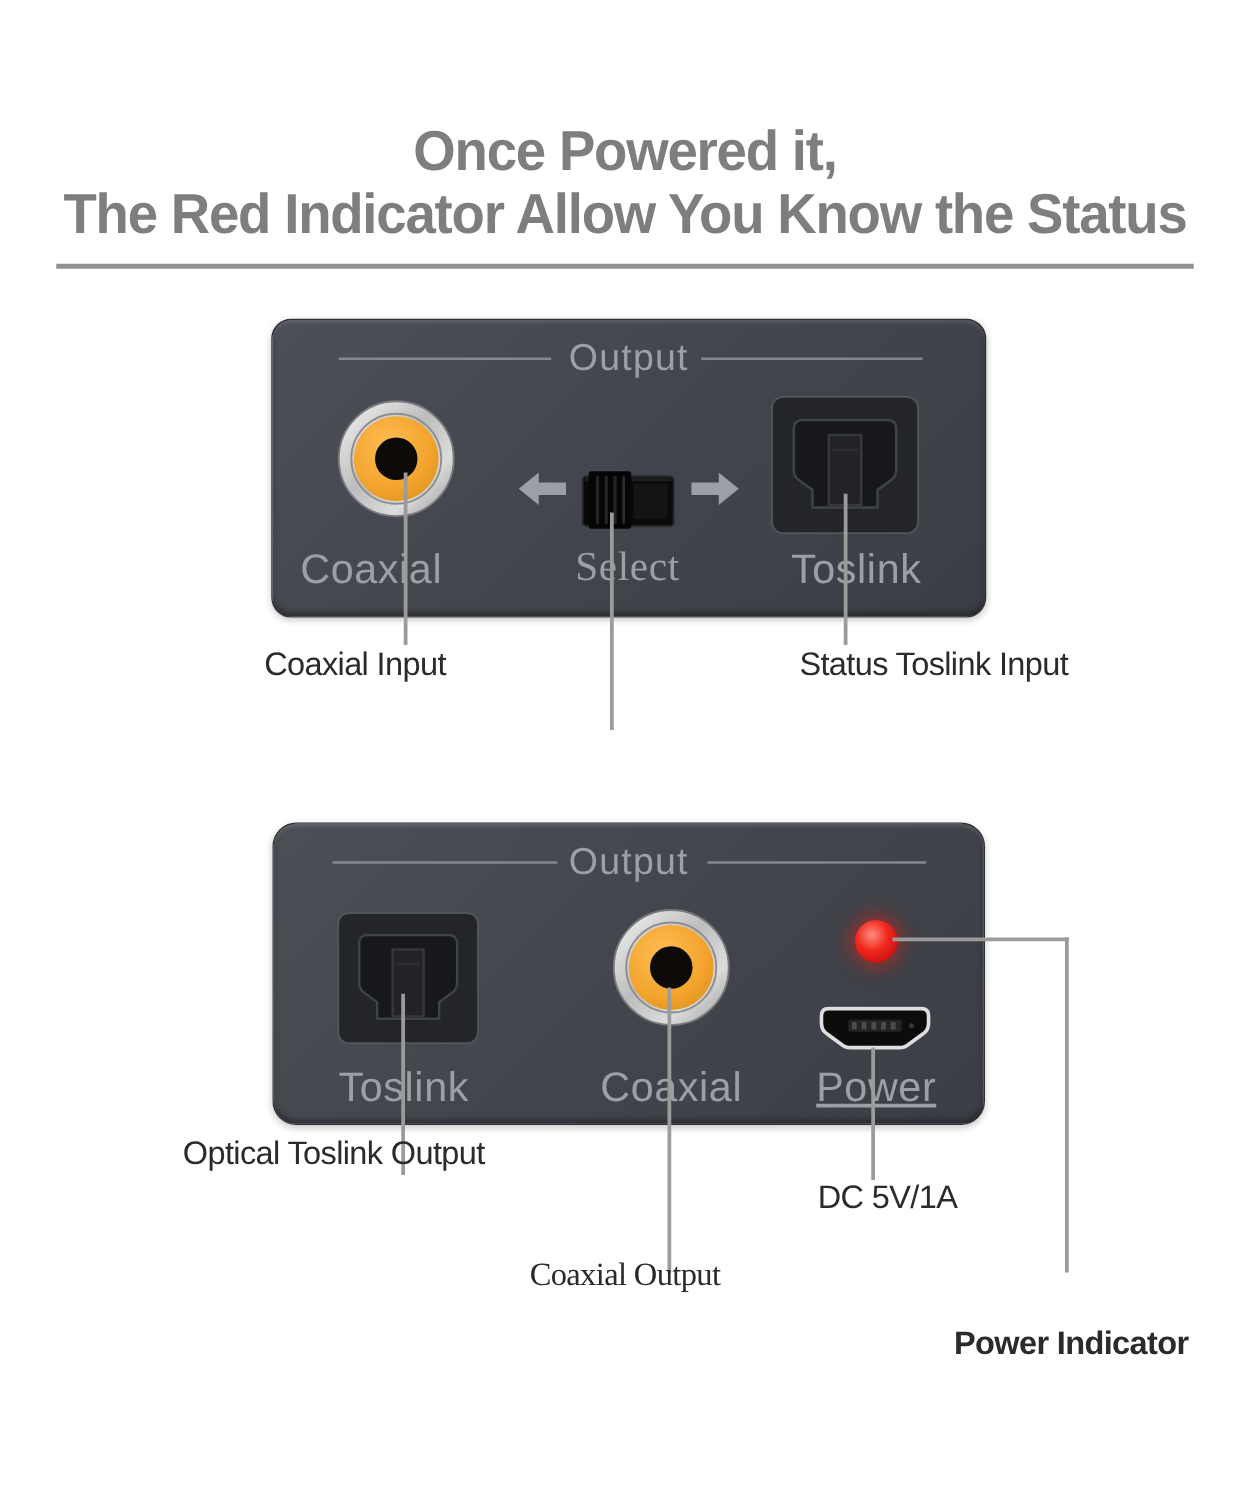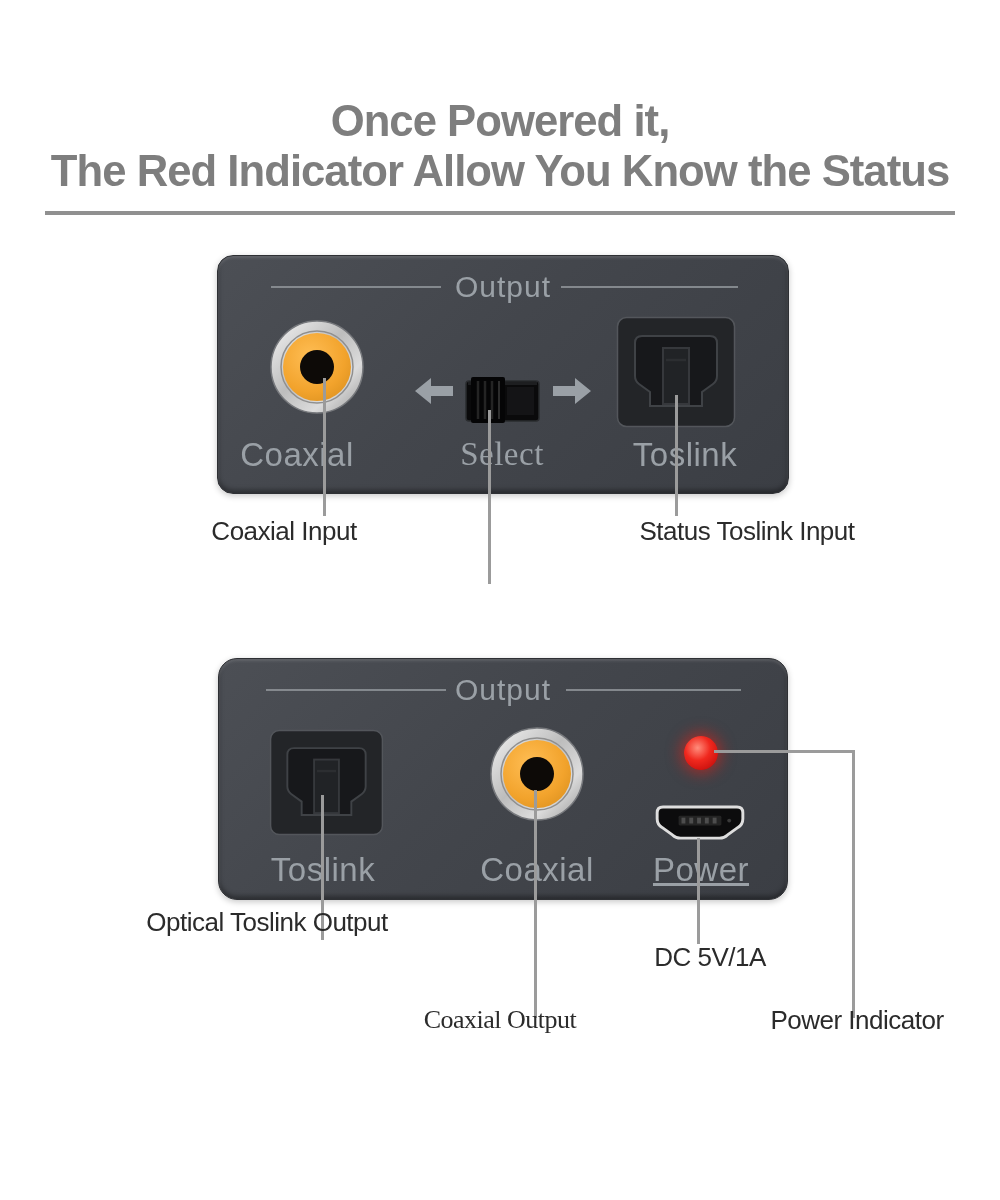--- a/index.html
+++ b/index.html
@@ -190,15 +190,15 @@
   <div class="leader v" style="left:534px;top:790px;height:228px;"></div>
   <div class="leader v" style="left:697px;top:838px;height:106px;"></div>
   <div class="leader h" style="left:714px;top:750px;width:141px;"></div>
   <div class="leader v" style="left:852px;top:750px;height:268px;"></div>
 
   <div class="annot" style="left:284px;top:517px;">Coaxial Input</div>
   <div class="annot" style="left:747px;top:517px;">Status Toslink Input</div>
   <div class="annot" style="left:267px;top:908px;">Optical Toslink Output</div>
   <div class="annot" style="left:710px;top:943px;text-align:center;">DC 5V/1A</div>
   <div class="annot" style="left:500px;top:1006px;font-family:Liberation Serif, serif;">Coaxial Output</div>
-  <div class="annot" style="left:857px;top:1006px;">Power Indicator</div>
+  <div class="annot" style="left:857px;top:1060px;font-weight:bold;">Power Indicator</div>
 
 </div>
 
 </body></html>

